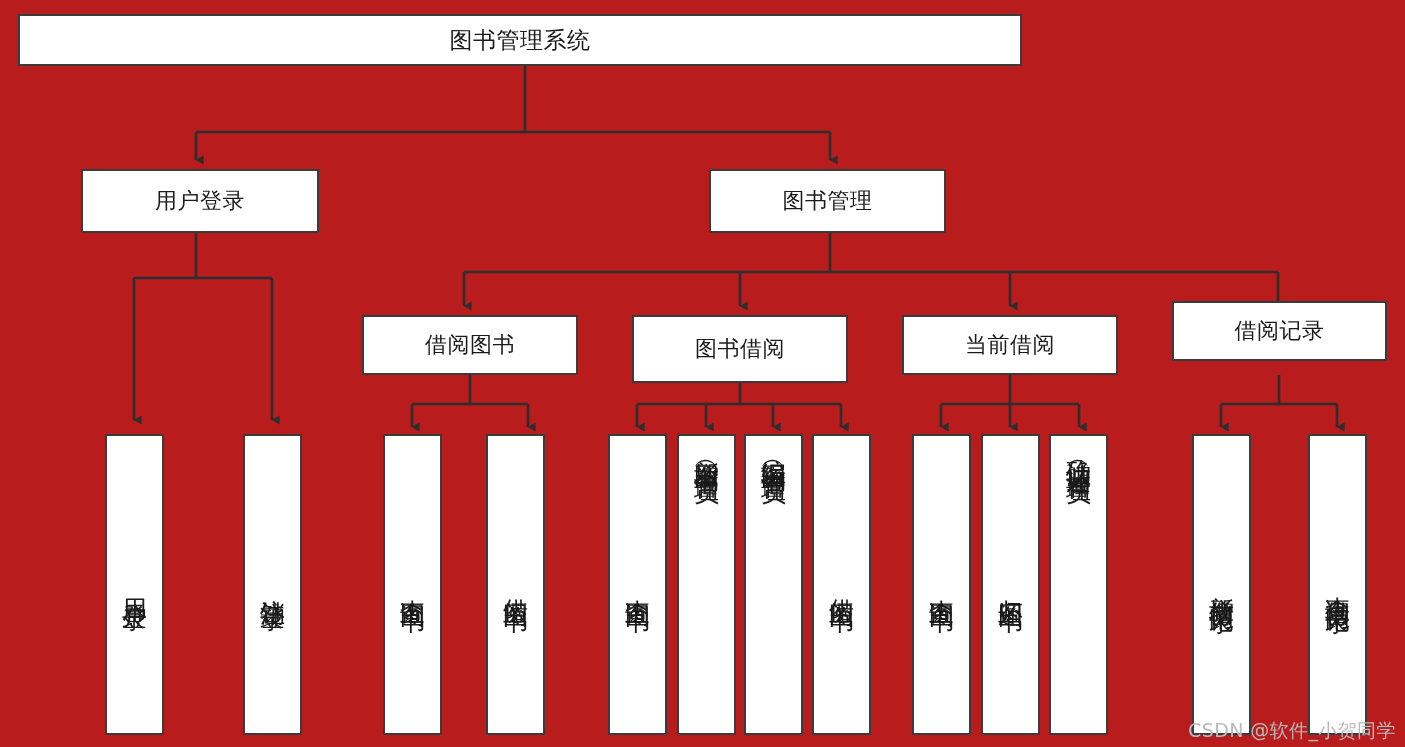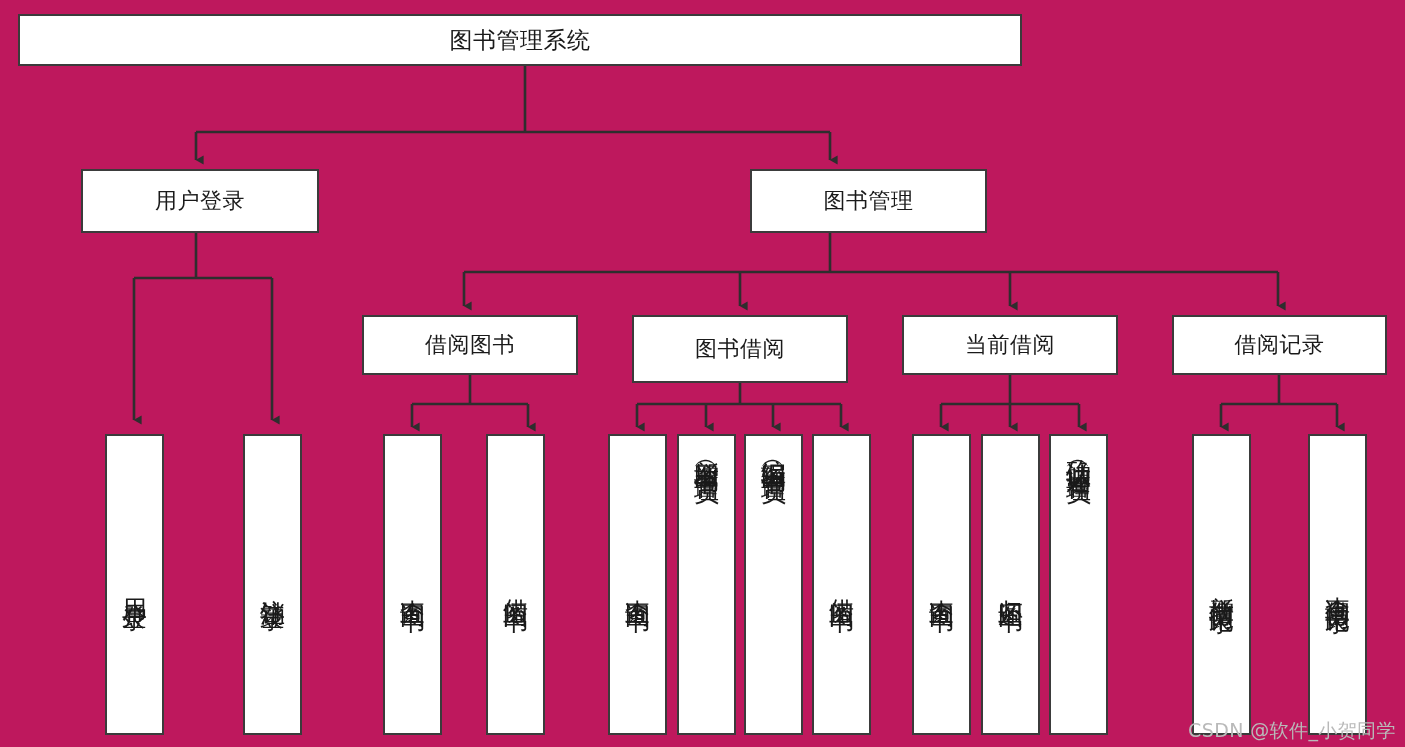--- a/index.html
+++ b/index.html
@@ -7,21 +7,21 @@
     padding: 0;
     background: #ffffff;
   }
   body {
     font-family: "DejaVu Sans", "Liberation Sans", sans-serif;
   }
   #diagram-root {
     position: relative;
     width: 1405px;
     height: 747px;
-    background: #be185d;
+    background: #b91c1c;
     overflow: hidden;
   }
   svg.edges {
     position: absolute;
     left: 0;
     top: 0;
     width: 1405px;
     height: 747px;
     pointer-events: none;
   }
@@ -133,34 +133,34 @@
     </g>
   </svg>
 
   <div class="node root horizontal" style="left:18px; top:14px; width:1004px; height:52px;">
     <span class="node-label">图书管理系统</span>
   </div>
 
   <div class="node horizontal" style="left:81px; top:169px; width:238px; height:64px;">
     <span class="node-label">用户登录</span>
   </div>
-  <div class="node horizontal" style="left:750px; top:169px; width:237px; height:64px;">
+  <div class="node horizontal" style="left:709px; top:169px; width:237px; height:64px;">
     <span class="node-label">图书管理</span>
   </div>
 
   <div class="node horizontal" style="left:362px; top:315px; width:216px; height:60px;">
     <span class="node-label">借阅图书</span>
   </div>
   <div class="node horizontal" style="left:632px; top:315px; width:216px; height:68px;">
     <span class="node-label">图书借阅</span>
   </div>
   <div class="node horizontal" style="left:902px; top:315px; width:216px; height:60px;">
     <span class="node-label">当前借阅</span>
   </div>
-  <div class="node horizontal" style="left:1172px; top:315px; width:215px; height:60px;">
+  <div class="node horizontal" style="left:1172px; top:301px; width:215px; height:60px;">
     <span class="node-label">借阅记录</span>
   </div>
 
   <div class="node leaf centered" style="left:105px; top:434px; width:59px; height:301px;">
     <span class="node-label">用户登录</span>
   </div>
   <div class="node leaf centered" style="left:243px; top:434px; width:59px; height:301px;">
     <span class="node-label">注销登录</span>
   </div>
 

